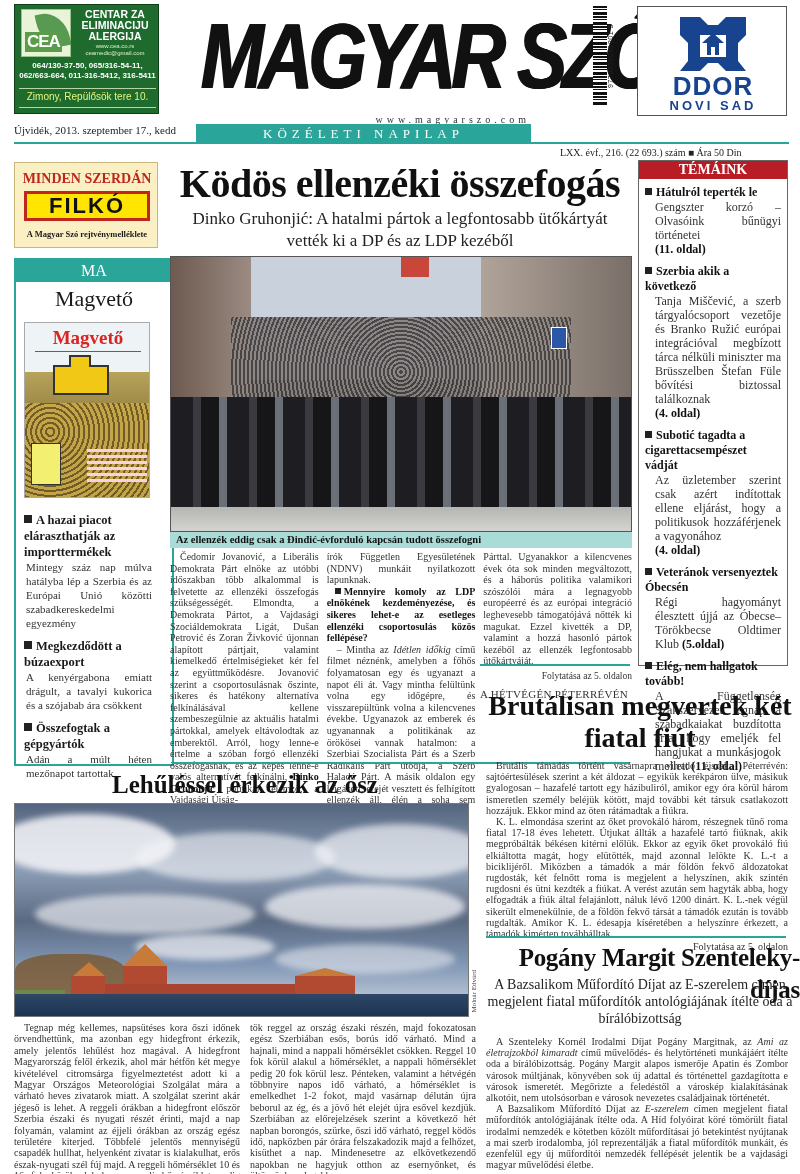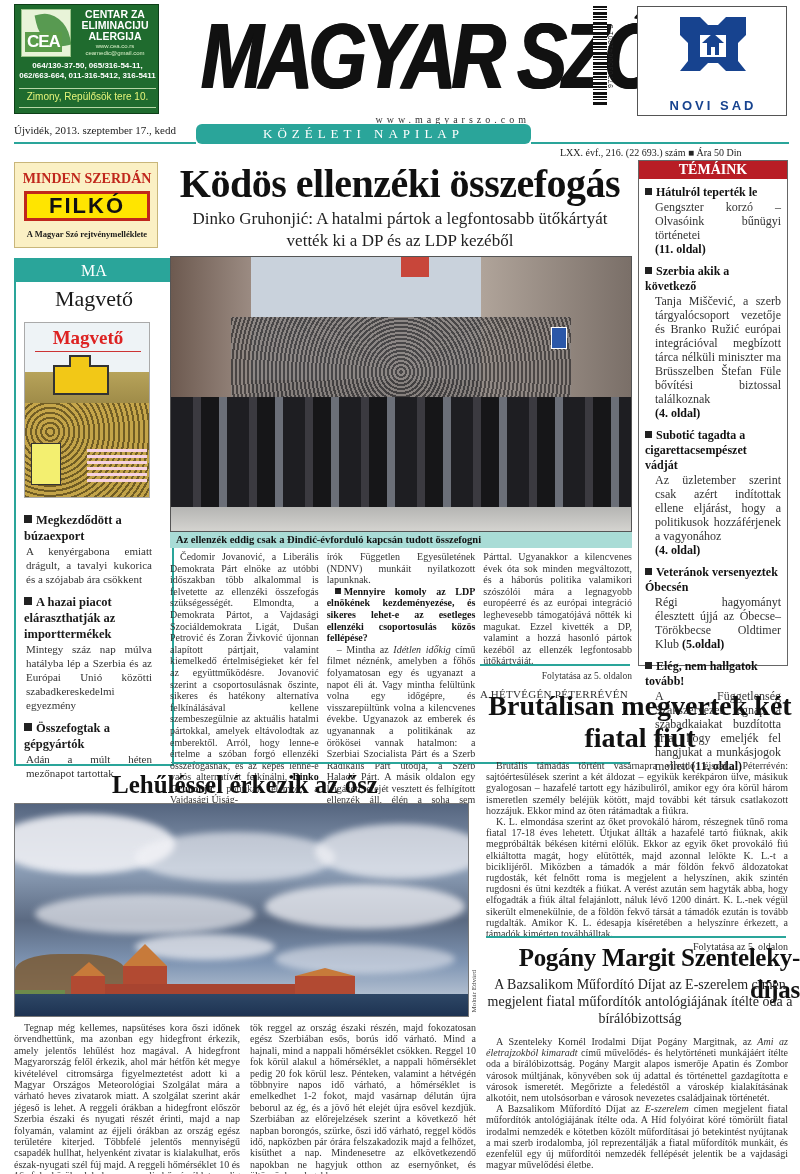--- a/index.html
+++ b/index.html
@@ -25,21 +25,21 @@
   .barcode .bars { width: 14px; height: 100px; background: repeating-linear-gradient(to bottom, #111 0 2px, #fff 2px 3px, #111 3px 4px, #fff 4px 6px, #111 6px 9px, #fff 9px 10px); }
   .barcode .digits { width: 10px; height: 100px; font-family: "Liberation Sans", sans-serif; font-size: 7px; writing-mode: vertical-rl; transform: rotate(180deg); color: #222; letter-spacing: 0.5px; text-align: center; }
   .website { left: 300px; top: 114px; width: 230px; text-align: right; font-size: 10px; letter-spacing: 4px; color: #333; }
 
   .ad-ddor { left: 637px; top: 6px; width: 150px; height: 110px; border: 1px solid #555; background: #fff; }
   .ad-ddor .emblem { position: absolute; left: 40px; top: 8px; width: 70px; height: 60px; }
   .ad-ddor .name1 { position: absolute; left: 0; top: 66px; width: 150px; text-align: center; font-family: "Liberation Sans", sans-serif; font-weight: bold; font-size: 26px; line-height: 26px; color: #17438f; letter-spacing: 1px; }
   .ad-ddor .name2 { position: absolute; left: 0; top: 92px; width: 150px; text-align: center; font-family: "Liberation Sans", sans-serif; font-weight: bold; font-size: 13px; line-height: 14px; color: #17438f; letter-spacing: 3px; }
 
   .dateline { left: 14px; top: 124px; font-size: 11px; color: #222; }
-  .subtitle-band { left: 196px; top: 124px; width: 335px; height: 20px; background: #2aa59a; color: #fff; text-align: center; font-size: 13px; letter-spacing: 5px; line-height: 20px; border-radius: 6px; }
+  .subtitle-band { left: 196px; top: 124px; width: 335px; height: 20px; background: #2aa59a; color: #fff; text-align: center; font-size: 13px; letter-spacing: 5px; line-height: 20px; }
   .issue-info { left: 560px; top: 126px; font-size: 10px; color: #222; margin-top: 21px; }
   .rule-left { left: 14px; top: 142px; width: 182px; height: 2px; background: #2aa59a; }
   .rule-right { left: 531px; top: 142px; width: 258px; height: 2px; background: #2aa59a; }
 
   
   .filko { left: 14px; top: 162px; width: 144px; height: 86px; background: #fbf0c4; border: 1px solid #c9b67a; }
   .filko .top { position:absolute; left:0; top:8px; width:144px; text-align:center; color:#c0271c; font-weight:bold; font-size:14px; }
   .filko .band { position:absolute; left:9px; top:28px; width:126px; height:30px; background:#c0271c; padding:3px; }
   .filko .band-inner { width:100%; height:100%; background:#ffe500; color:#111; font-family:"Liberation Sans",sans-serif; font-weight:bold; font-size:22px; line-height:24px; text-align:center; letter-spacing:2px; }
   .filko .bottom { position:absolute; left:0; top:66px; width:144px; text-align:center; font-size:8.5px; font-weight:bold; }
@@ -154,20 +154,21 @@
 <div class="abs website">www.magyarszo.com</div>
 
 <div class="abs ad-ddor">
   <svg class="emblem" viewBox="0 0 70 60">
     <polygon points="2,2 22,2 30,10 40,10 48,2 68,2 68,20 60,28 60,46 68,56 48,56 40,48 30,48 22,56 2,56 10,46 10,28 2,20" fill="#17438f"></polygon>
     <rect x="22" y="20" width="26" height="22" fill="#fff"></rect>
     <polygon points="35,18 24,28 46,28" fill="#17438f"></polygon>
     <rect x="29" y="28" width="12" height="12" fill="#17438f"></rect>
     <rect x="33" y="32" width="4" height="8" fill="#fff"></rect>
   </svg>
+  <div class="name1">DDOR</div>
   <div class="name2">NOVI SAD</div>
 </div>
 
 <div class="abs dateline">Újvidék, 2013. szeptember 17., kedd</div>
 <div class="abs subtitle-band">KÖZÉLETI NAPILAP</div>
 <div class="abs issue-info">LXX. évf., 216. (22 693.) szám ■ Ára 50 Din</div>
 <div class="abs rule-left"></div>
 <div class="abs rule-right"></div>
 
 <div class="abs filko">
@@ -186,26 +187,26 @@
     <div class="cv-sub"></div>
     <div class="sun"></div>
     <div class="harvester">
         <div class="cab"></div>
       </div>
     <div class="box1"></div>
     <div class="txt1"></div>
   </div>
   <div class="ma-list">
     <div class="ma-item">
+      <div class="hd"><span class="sq"></span><span>A hazai piacot eláraszthatják az importtermékek</span></div>
+      <div class="bd">Mintegy száz nap múlva hatályba lép a Szerbia és az Európai Unió közötti szabadkereskedelmi egyezmény</div>
+    </div>
+    <div class="ma-item">
       <div class="hd"><span class="sq"></span><span>Megkezdődött a búzaexport</span></div>
       <div class="bd">A kenyérgabona emiatt drágult, a tavalyi kukorica és a szójabab ára csökkent</div>
-    </div>
-    <div class="ma-item">
-      <div class="hd"><span class="sq"></span><span>A hazai piacot eláraszthatják az importtermékek</span></div>
-      <div class="bd">Mintegy száz nap múlva hatályba lép a Szerbia és az Európai Unió közötti szabadkereskedelmi egyezmény</div>
     </div>
     <div class="ma-item">
       <div class="hd"><span class="sq"></span><span>Összefogtak a gépgyártók</span></div>
       <div class="bd">Adán a múlt héten mezőnapot tartottak</div>
     </div>
   </div>
 </div>
 
 <div class="abs lead-headline">Ködös ellenzéki összefogás</div>
 <div class="abs lead-deck">Dinko Gruhonjić: A hatalmi pártok a legfontosabb ütőkártyát vették ki a DP és az LDP kezéből</div>

